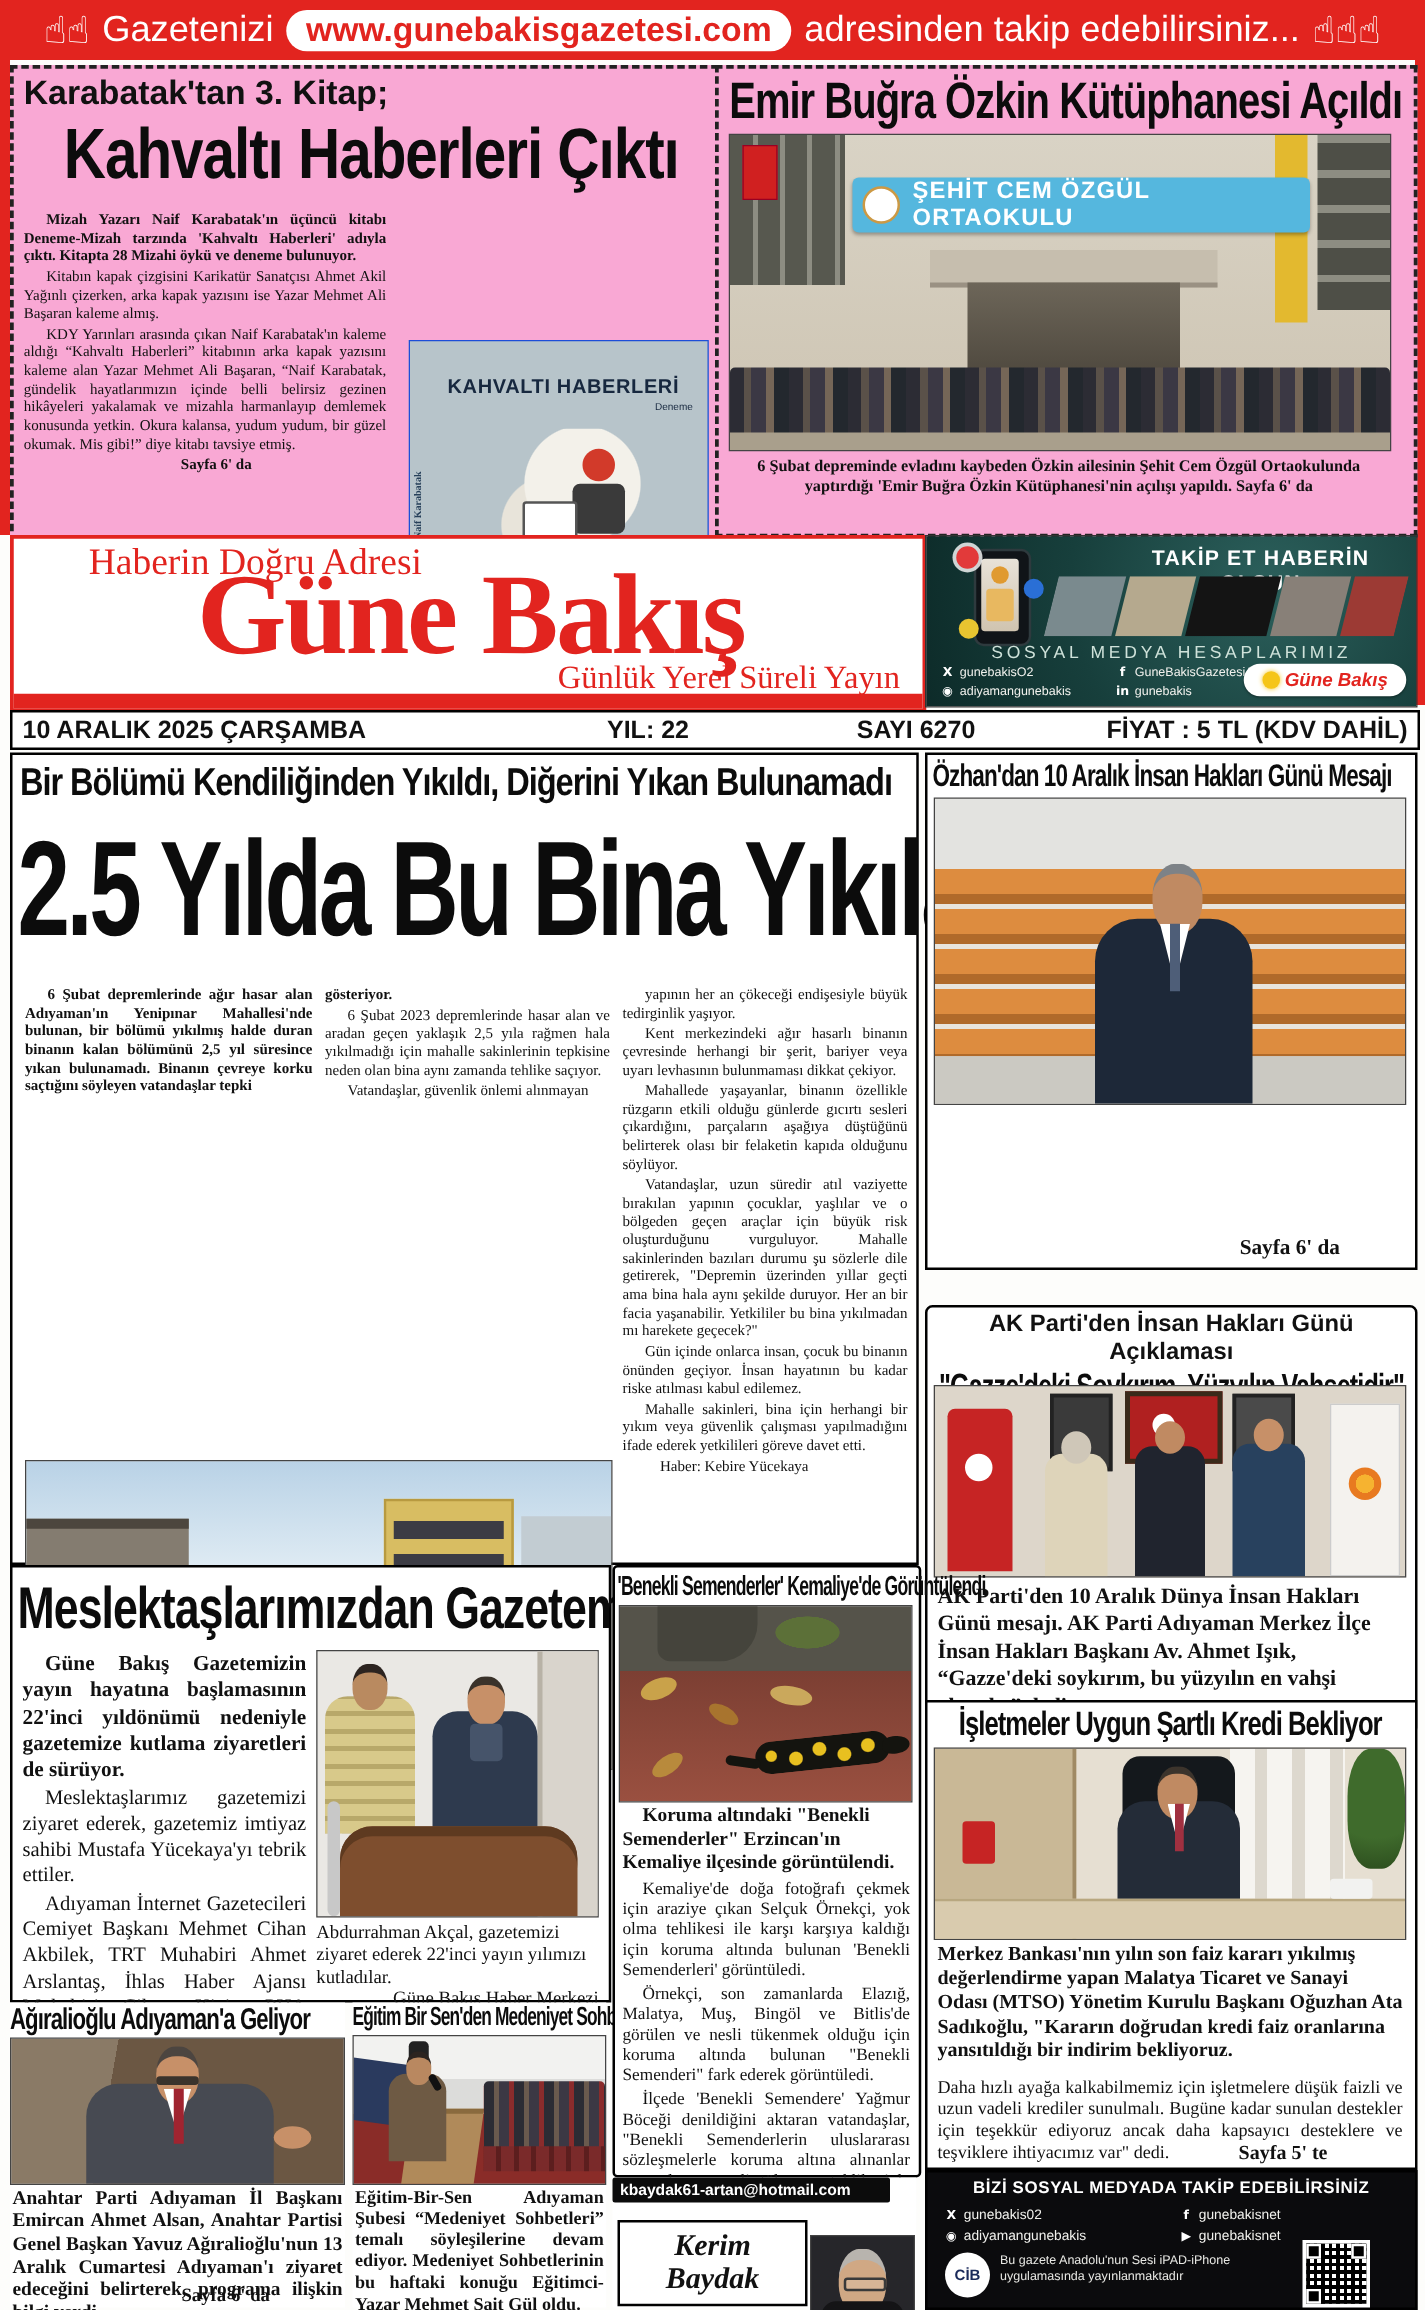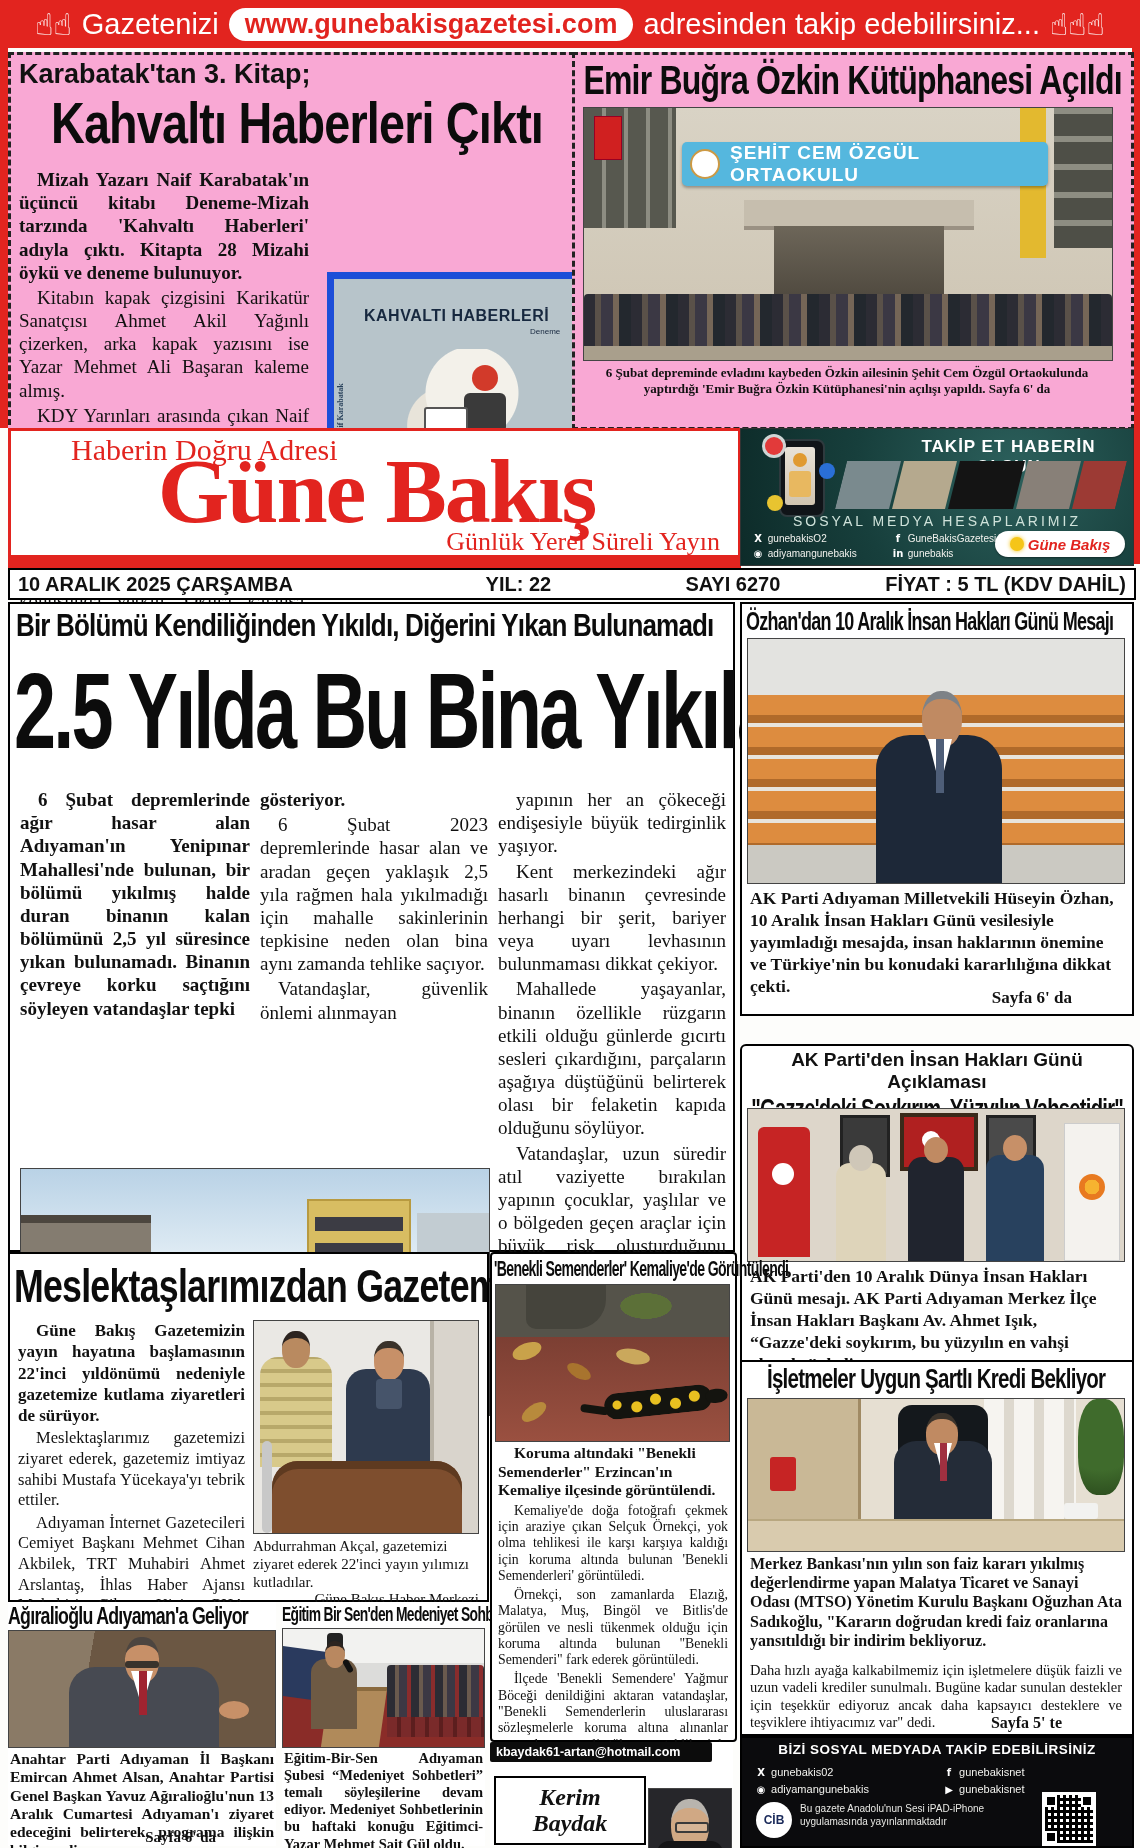--- a/index.html
+++ b/index.html
@@ -7,21 +7,21 @@
         font-family:"Liberation Serif",serif;color:#111;}
   .abs{position:absolute;}
   .sans{font-family:"Liberation Sans",sans-serif;}
   .serif{font-family:"Liberation Serif",serif;}
   .b{font-weight:bold;}
   .red{color:#e2241f;}
   .dashedbox{border:3px dashed #222;background:#f9a8d4;}
   .solidbox{border:2px solid #000;background:#fff;}
   .sq{display:inline-block;transform-origin:0 50%;white-space:nowrap;
       font-family:"Liberation Sans",sans-serif;font-weight:bold;letter-spacing:-1px;color:#0c0c0c;}
-  .bodytxt{font-size:19px;line-height:1.22;text-align:justify;}
+  .bodytxt{font-size:12px;line-height:1.22;text-align:justify;}
   .bodytxt p{margin:0 0 2px 0;text-indent:18px;}
   .cap{font-size:16px;line-height:1.2;font-weight:bold;}
   .pageref{font-weight:bold;text-align:right;font-size:16px;}
   .photo{position:relative;overflow:hidden;border:1px solid #444;}
   .wm{position:absolute;font-family:"Liberation Sans",sans-serif;font-weight:bold;
       color:#334;opacity:.07;font-size:20px;letter-spacing:2px;pointer-events:none;}
   .handrow{font-family:"DejaVu Sans",sans-serif;font-size:30px;color:#fff;}
   .icx{display:inline-block;width:14px;text-align:center;font-family:"DejaVu Sans",sans-serif;
        font-weight:bold;font-size:10px;color:#fff;}
   .acc{font-family:"Liberation Sans",sans-serif;font-size:10px;color:#f2f2ee;line-height:1.5;}
@@ -53,21 +53,21 @@
     <div style="height:64px;margin-left:32px;">
       <span class="sq" style="font-size:57px;transform:scaleX(.82);width:122%;">Kahvaltı Haberleri Çıktı</span>
     </div>
     <div class="abs bodytxt" style="left:8px;top:113px;width:290px;">
       <p class="b">Mizah Yazarı Naif Karabatak'ın üçüncü kitabı Deneme-Mizah tarzında 'Kahvaltı Haberleri' adıyla çıktı. Kitapta 28 Mizahi öykü ve deneme bulunuyor.</p>
       <p>Kitabın kapak çizgisini Karikatür Sanatçısı Ahmet Akil Yağınlı çizerken, arka kapak yazısını ise Yazar Mehmet Ali Başaran kaleme almış.</p>
       <p>KDY Yarınları arasında çıkan Naif Karabatak'ın kaleme aldığı “Kahvaltı Haberleri” kitabının arka kapak yazısını kaleme alan Yazar Mehmet Ali Başaran, “Naif Karabatak, gündelik hayatlarımızın içinde belli belirsiz gezinen hikâyeleri yakalamak ve mizahla harmanlayıp demlemek konusunda yetkin. Okura kalansa, yudum yudum, bir güzel okumak. Mis gibi!” diye kitabı tavsiye etmiş.</p>
       <p class="b" style="text-align:center;">Sayfa 6' da</p>
     </div>
 
-    <div class="abs photo" style="left:308px;top:118px;width:238px;height:240px;background:#b7c4ca;border:7px solid #1d4ed8;">
+    <div class="abs photo" style="left:308px;top:118px;width:238px;height:240px;background:#b7c4ca;border:1px solid #1d4ed8;">
       <div class="abs" style="left:2px;top:10px;width:16px;height:220px;color:#27405a;font-size:8px;writing-mode:vertical-rl;transform:rotate(180deg);font-weight:bold;">Kahvaltı Haberleri · Naif Karabatak</div>
       <div class="abs sans b" style="left:30px;top:28px;width:200px;color:#17283f;font-size:16px;letter-spacing:.5px;">KAHVALTI HABERLERİ</div>
       <div class="abs sans" style="left:196px;top:48px;color:#17283f;font-size:8px;">Deneme</div>
       <div class="abs" style="left:60px;top:70px;width:130px;height:110px;background:radial-gradient(circle at 60% 40%, #f3f1ea 0 45%, transparent 46%),radial-gradient(circle at 40% 70%, #e8e4da 0 35%, transparent 36%);">
         <div class="abs" style="left:78px;top:16px;width:26px;height:26px;border-radius:50%;background:#d23a2a;"></div>
         <div class="abs" style="left:70px;top:44px;width:42px;height:40px;background:#3a3a3a;border-radius:6px;"></div>
         <div class="abs" style="left:30px;top:58px;width:40px;height:30px;background:#fff;border:2px solid #555;border-radius:3px;"></div>
       </div>
       <div class="abs sans b" style="left:70px;top:190px;color:#17283f;font-size:12px;">NAİF KARABATAK</div>
       <div class="abs" style="left:10px;top:214px;width:44px;height:18px;background:repeating-linear-gradient(90deg,#111 0 2px,#fff 2px 4px);"></div>
@@ -194,23 +194,20 @@
       <span class="sq" style="font-size:25px;transform:scaleX(.72);width:139%;">Özhan'dan 10 Aralık İnsan Hakları Günü Mesajı</span>
     </div>
     <div class="photo" style="position:absolute;left:5px;top:34px;width:376px;height:244px;background:linear-gradient(#e3e3e0 0 56px,#d8d5cf 56px);">
       <div class="abs" style="left:0;top:56px;width:100%;height:150px;background:repeating-linear-gradient(180deg,#dd8c3f 0 20px,#b06a2a 20px 28px,#e8e4dc 28px 32px);"></div>
       <div class="abs" style="left:0;top:206px;width:100%;height:38px;background:#cbc9c2;"></div>
       <div class="abs" style="left:128px;top:96px;width:126px;height:148px;background:#1d2838;border-radius:34px 34px 0 0;">
         <div style="position:absolute;left:46px;top:-44px;width:40px;height:48px;background:#c08a62;border-radius:46%;border-top:8px solid #7d8287;"></div>
         <div style="position:absolute;left:52px;top:4px;width:24px;height:48px;background:#fff;clip-path:polygon(0 0,100% 0,50% 100%);"></div>
         <div style="position:absolute;left:60px;top:4px;width:8px;height:54px;background:#4e5e78;"></div>
       </div>
-    </div>
-    <div class="abs cap" style="left:8px;top:284px;width:372px;font-size:17.5px;line-height:1.25;">
-      <span>AK Parti Adıyaman Milletvekili Hüseyin Özhan, 10 Aralık İnsan Hakları Günü vesilesiyle yayımladığı mesajda, insan haklarının önemine ve Türkiye'nin bu konudaki kararlılığına dikkat çekti.</span>
     </div>
     <div class="abs pageref" style="right:60px;bottom:6px;font-size:17px;">Sayfa 6' da</div>
   </div>
 
   <div class="abs solidbox" style="left:740px;top:1016px;width:390px;height:340px;border-radius:6px;margin-top:28px;">
     <div class="sans b" style="font-size:19px;text-align:center;padding-top:3px;">AK Parti'den İnsan Hakları Günü Açıklaması</div>
     <div style="height:32px;padding:0 2px;">
       <span class="sq" style="font-size:28px;transform:scaleX(.72);width:139%;text-align:center;">"Gazze'deki Soykırım, Yüzyılın Vahşetidir"</span>
     </div>
     <div class="photo" style="position:absolute;left:5px;top:62px;width:376px;height:152px;background:#ddd6ca;">

